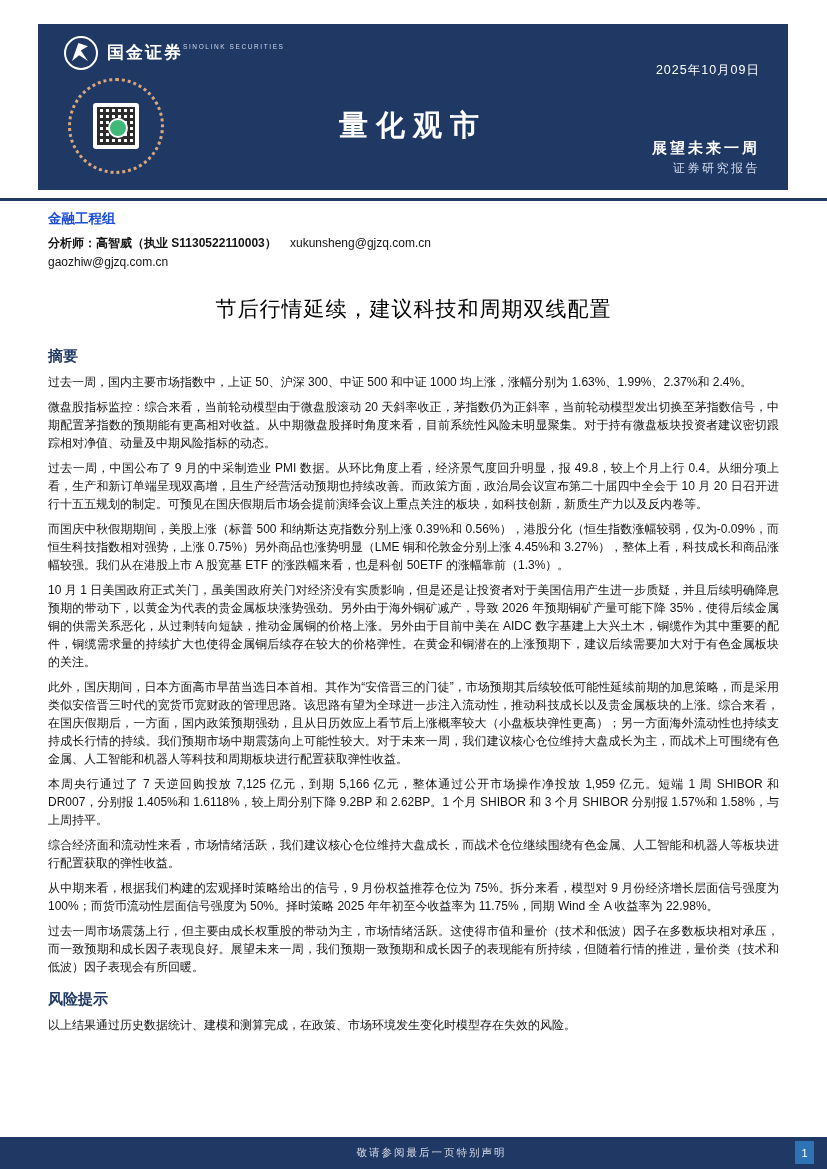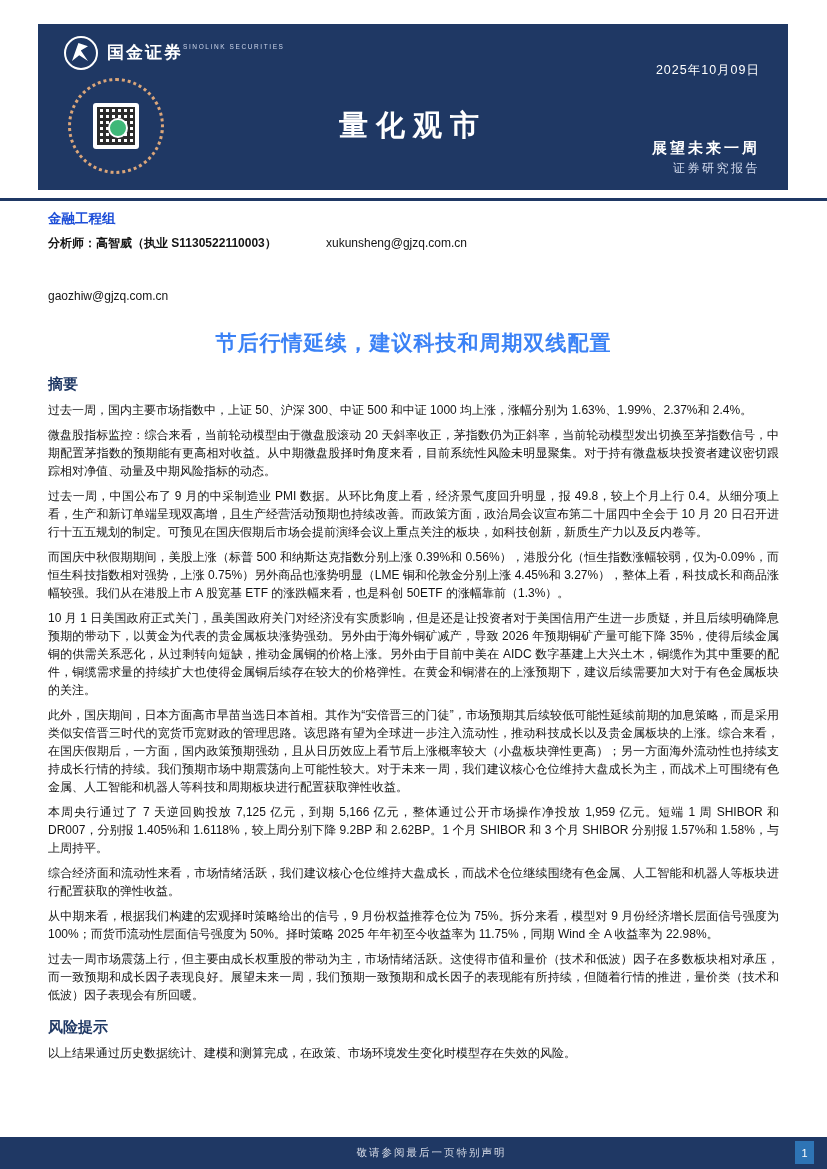--- a/index.html
+++ b/index.html
@@ -43,26 +43,26 @@
   }
   .seal-center{
     position:absolute;left:15px;top:15px;width:16px;height:16px;border-radius:50%;
     background:#3fb878;border:2px solid #ffffff;box-sizing:content-box;
   }
   
   .hdr-rule{position:absolute;left:0;top:198px;width:827px;height:3px;background:#1f3864;}
   
   .content{position:absolute;left:48px;right:48px;top:210px;}
   .team-group{font-size:13.5px;font-weight:bold;color:#1d4ed8;margin-bottom:7px;}
-  .analysts{display:grid;grid-template-columns:242px auto;column-gap:0;row-gap:2px;margin-bottom:4px;gap:36px;}
+  .analysts{display:grid;grid-template-columns:242px auto;column-gap:0;row-gap:2px;margin-bottom:4px;}
   .analyst-title{font-size:12px;font-weight:bold;line-height:17px;}
   .analyst-email{font-size:12px;line-height:17px;}
   .article-title{
-    text-align:center;color:#3b82f6;font-size:21px;font-weight:bold;
-    margin:24px 0 18px 0;letter-spacing:1px;
+    text-align:center;color:#000000;font-size:21px;font-weight:normal;
+    margin:24px 0 24px 0;letter-spacing:1px;
   }
   .sec-heading{font-size:15px;font-weight:bold;color:#1f3864;margin:0 0 7px 0;}
   .para{
     font-size:12px;line-height:18px;text-align:justify;margin:0 0 7px 0;color:#141414;
   }
   .risk-block{margin-top:14px;}
   
   .footer{
     position:absolute;left:0;right:0;bottom:0;height:32px;background:#1f3864;
     display:flex;align-items:center;justify-content:center;padding-left:36px;

